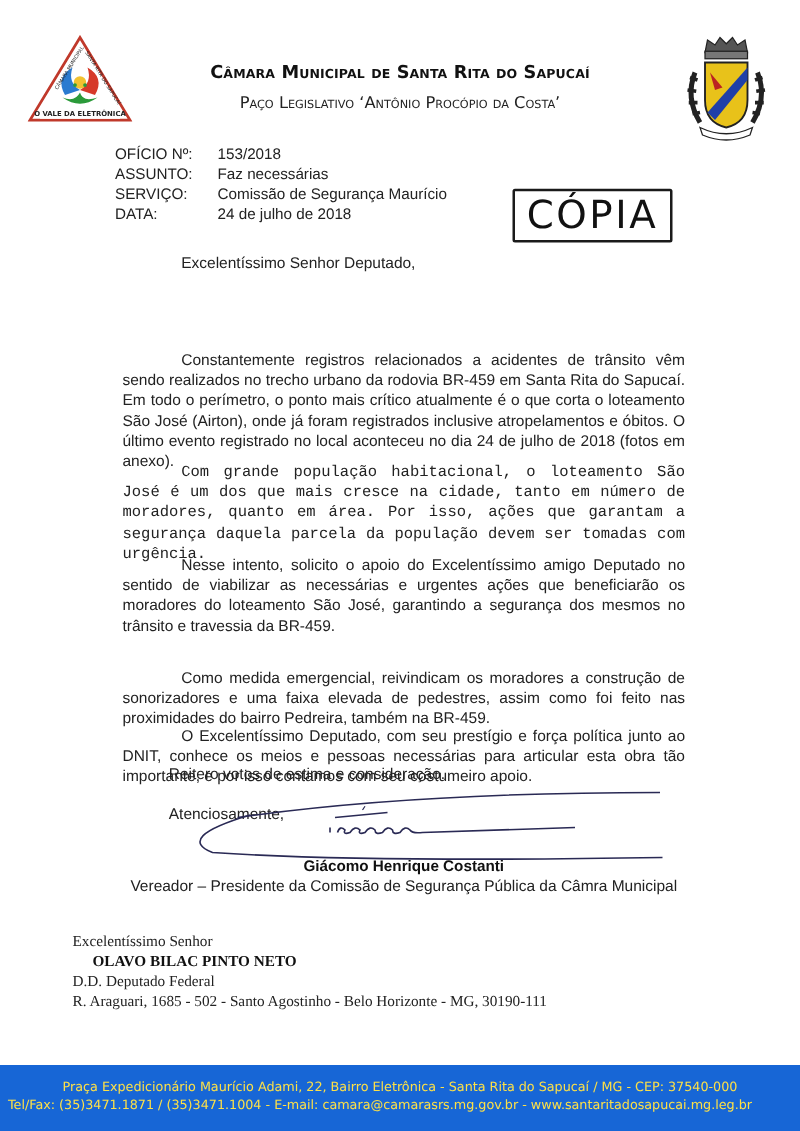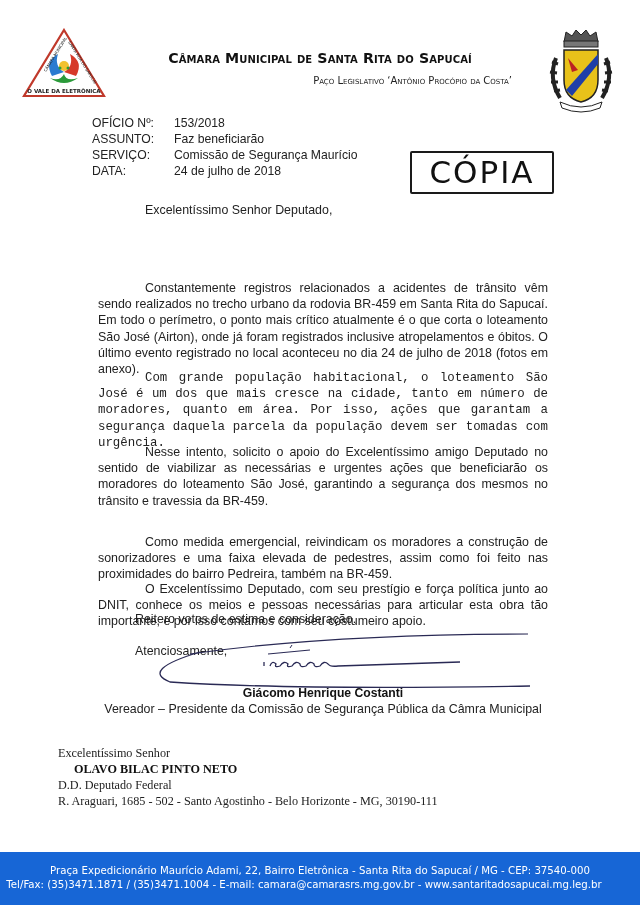--- a/index.html
+++ b/index.html
@@ -11,33 +11,33 @@
   .abs { position: absolute; }
   
   #logo-left { left: 22px; top: 28px; width: 84px; height: 72px; }
   #crest-right { left: 542px; top: 28px; width: 78px; height: 88px; }
   #header-title {
     left: 128px; top: 50px; width: 384px; text-align: center;
     font-family: "DejaVu Sans", sans-serif; font-weight: bold; font-size: 14.2px;
     font-variant: small-caps; letter-spacing: 0.1px; color: #111;
   }
   #header-sub {
-    left: 128px; top: 75px; width: 384px; text-align: right;
-    font-family: "DejaVu Sans", sans-serif; font-size: 10px;
+    left: 128px; top: 75px; width: 384px; text-align: center;
+    font-family: "DejaVu Sans", sans-serif; font-size: 13px;
     font-variant: small-caps; color: #222;
   }
   
   .meta { left: 92px; font-size: 12.2px; color: #222; }
   .meta .k { position: absolute; left: 0; white-space: nowrap; }
   .meta .v { position: absolute; left: 82px; white-space: nowrap; }
   #meta-row-0 { top: 116px; } #meta-row-1 { top: 132px; }
   #meta-row-2 { top: 148px; } #meta-row-3 { top: 164px; }
   
   #copy-stamp {
-    left: 410px; top: 151px; width: 144px; height: 43px;
+    left: 410px; top: 151px; width: 128px; height: 43px;
     border: 2px solid #1a1a1a; border-radius: 2px; box-sizing: border-box;
     font-size: 31px; letter-spacing: 2px; line-height: 39px; text-align: center;
     color: #111; font-family: "DejaVu Sans", sans-serif; font-weight: normal;
   }
   
   .txt { font-size: 12.4px; line-height: 16.2px; color: #222; }
   #salutation { left: 145px; top: 202px; }
   .para {
     position: absolute; left: 98px; width: 450px; text-align: justify;
     text-indent: 47px;
@@ -56,21 +56,21 @@
   #signer-role { left: 98px; top: 702px; width: 450px; text-align: center; font-size: 12.4px; color: #222; }
   
   .rcp { left: 58px; font-size: 12.2px; color: #222; white-space: nowrap; font-family: Liberation Serif, serif; }
   #rcp-0 { top: 746px; }
   #rcp-1 { top: 762px; font-weight: bold; color: #111; margin-left: 16px; }
   #rcp-2 { top: 778px; }
   #rcp-3 { top: 794px; }
   
   #footer {
     left: 0; top: 852px; width: 640px; height: 53px; background: #1766d6;
-    color: #ffffff; font-family: "DejaVu Sans", sans-serif;
+    color: #fde047; font-family: "DejaVu Sans", sans-serif;
   }
   #footer-line-0 { position: absolute; left: 0; width: 640px; top: 13px; text-align: center; font-size: 10.2px; }
   #footer-line-1 { position: absolute; left: 0; width: 608px; top: 27px; text-align: center; font-size: 10.2px; }
 </style>
 </head>
 <body>
 
 <svg id="logo-left" class="abs" viewBox="0 0 84 72">
   <polygon points="42,2 82,68 2,68" fill="#fff" stroke="#c0392b" stroke-width="2.2"></polygon>
   <path d="M30 48 Q22 34 36 26 Q32 38 42 44 Z" fill="#2a7bd0"></path>
@@ -100,21 +100,21 @@
   <path d="M26 30 L36 42 L30 44 Z" fill="#b22"></path>
   <path d="M18 74 Q39 84 60 74 L58 80 Q39 88 20 80 Z" fill="#fff" stroke="#222" stroke-width="1"></path>
 </svg>
 
 <div id="meta-row-0" class="abs meta">
   <span class="k">OFÍCIO Nº:</span>
   <span class="v">153/2018</span>
 </div>
 <div id="meta-row-1" class="abs meta">
   <span class="k">ASSUNTO:</span>
-  <span class="v">Faz beneficiarão</span>
+  <span class="v">Faz necessárias</span>
 </div>
 <div id="meta-row-2" class="abs meta">
   <span class="k">SERVIÇO:</span>
   <span class="v">Comissão de Segurança Maurício</span>
 </div>
 <div id="meta-row-3" class="abs meta">
   <span class="k">DATA:</span>
   <span class="v">24 de julho de 2018</span>
 </div>
 

